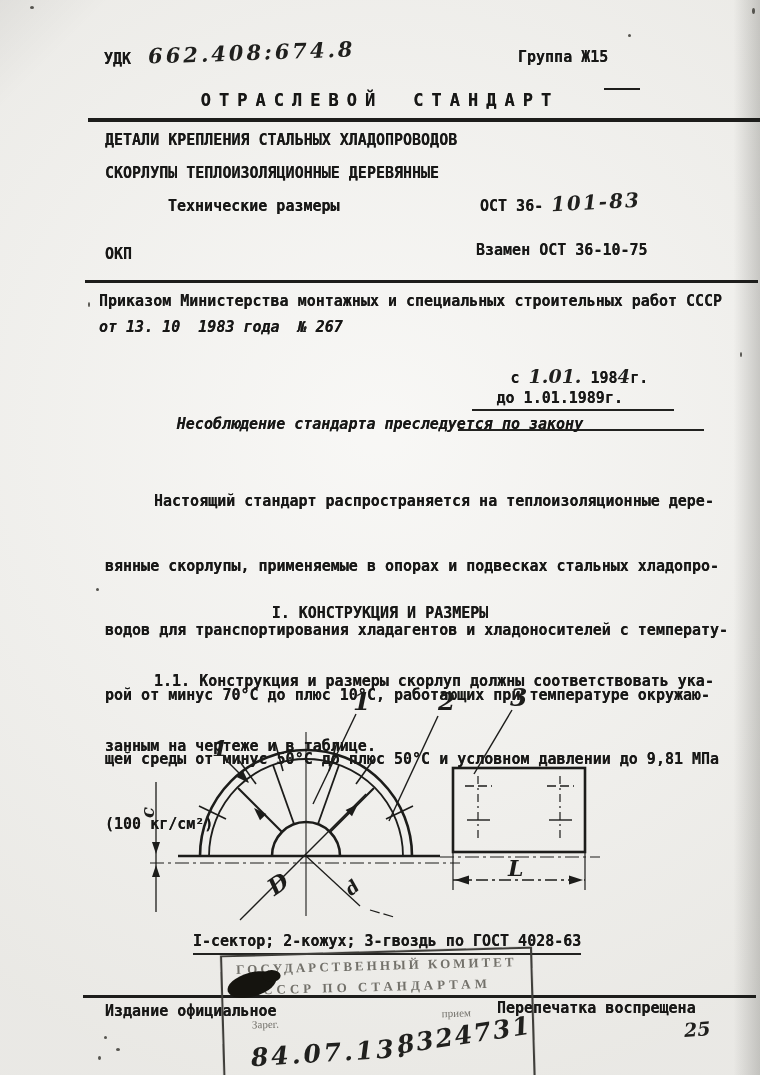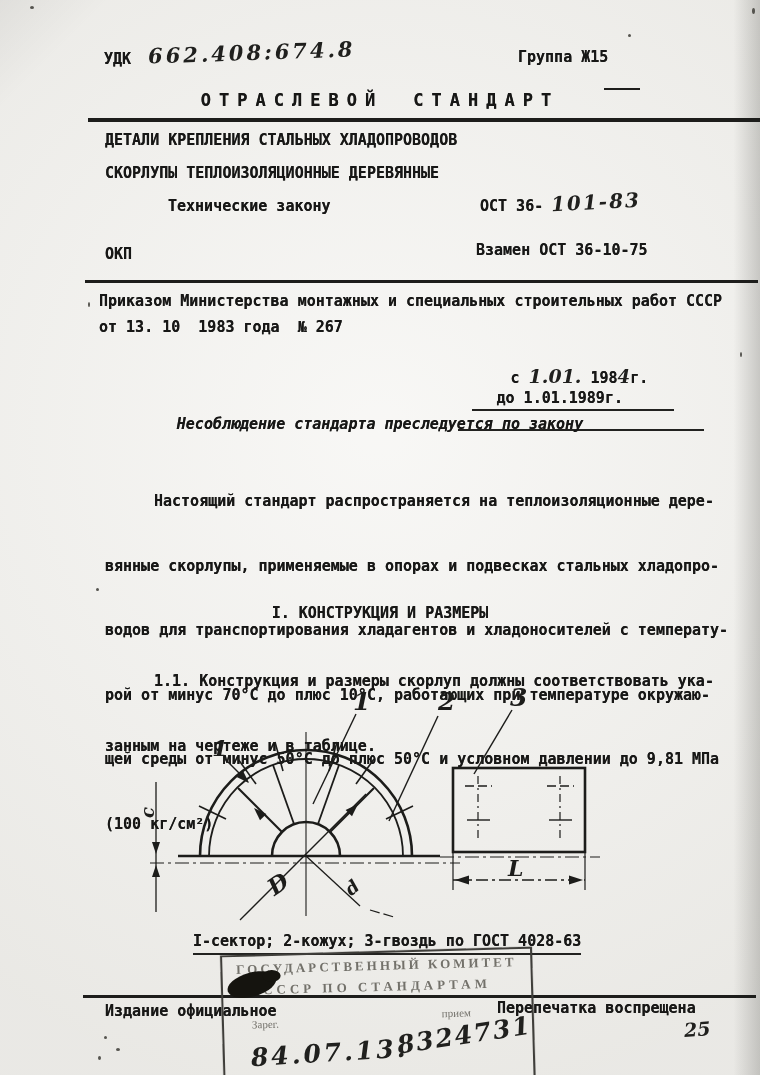--- a/index.html
+++ b/index.html
@@ -40,31 +40,31 @@
   <span class="t hand" style="left:148px;top:40px;font-size:21px;letter-spacing:3px;transform:rotate(-2deg);">662.408:674.8</span>
   <span class="t typed" style="left:518px;top:48px;">Группа Ж15</span>
   <div class="rule" style="left:604px;top:88px;width:36px;height:2px;"></div>
 
   <div class="t typed center" style="top:90px;font-size:17px;letter-spacing:8px;word-spacing:12px;">ОТРАСЛЕВОЙ СТАНДАРТ</div>
 
   <div class="rule" style="left:88px;top:118px;right:0;height:3.5px;"></div>
 
   <span class="t typed" style="left:105px;top:131px;">ДЕТАЛИ КРЕПЛЕНИЯ СТАЛЬНЫХ ХЛАДОПРОВОДОВ</span>
   <span class="t typed" style="left:105px;top:164px;">СКОРЛУПЫ ТЕПЛОИЗОЛЯЦИОННЫЕ ДЕРЕВЯННЫЕ</span>
-  <span class="t typed" style="left:168px;top:197px;">Технические закону</span>
+  <span class="t typed" style="left:168px;top:197px;">Технические размеры</span>
   <span class="t typed" style="left:480px;top:197px;">ОСТ 36-</span>
   <span class="t hand" style="left:551px;top:190px;font-size:20px;letter-spacing:2px;transform:rotate(-3deg);">101-83</span>
 
   <span class="t typed" style="left:105px;top:245px;">ОКП</span>
   <span class="t typed" style="left:476px;top:241px;">Взамен ОСТ 36-10-75</span>
 
   <div class="rule" style="left:85px;top:280px;right:2px;height:2.5px;"></div>
 
   <span class="t typed" style="left:99px;top:292px;">Приказом Министерства монтажных и специальных строительных работ СССР</span>
-  <span class="t typed" style="left:99px;top:318px;">от 13. 10  1983 года  № 267</span>
+  <span class="t typed" style="left:99px;top:318px;font-style:italic;">от 13. 10  1983 года  № 267</span>
 
   <div class="t underl" style="left:472px;top:346px;width:202px;">
     <span class="typed">с </span><span class="hand" style="font-size:19px;">1.01.</span><span class="typed"> 198</span><span class="hand" style="font-size:18px;">4</span><span class="typed">г.</span>
   </div>
   <div class="t underl" style="left:458px;top:369px;width:246px;">
     <span class="typed">до 1.01.1989г.</span>
   </div>
 
   <div class="t typed center" style="top:415px;font-style:italic;">Несоблюдение стандарта преследуется по закону</div>
 

